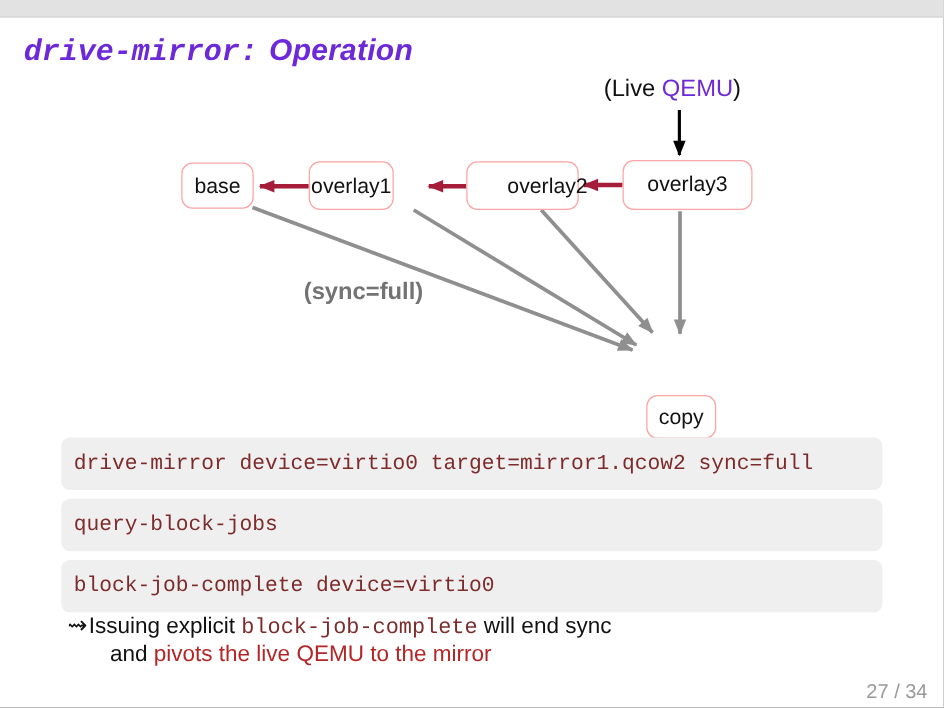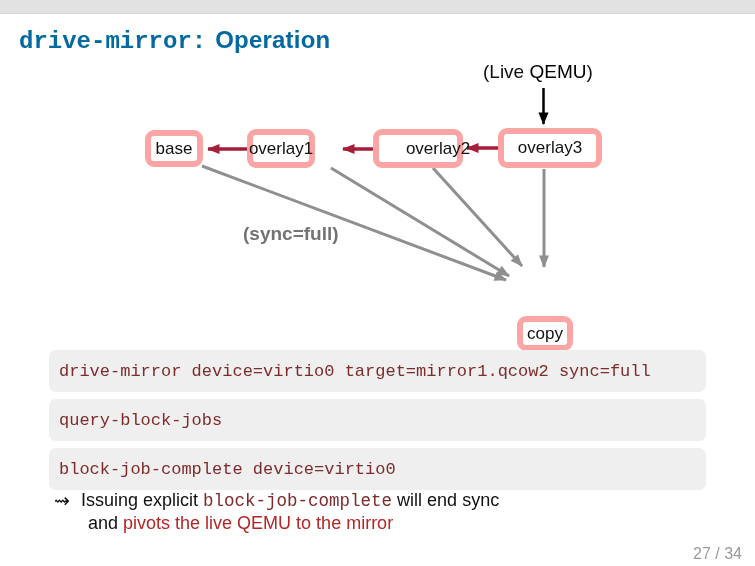--- a/index.html
+++ b/index.html
@@ -13,39 +13,40 @@
   }
   .topbar {
     position: absolute; left: 0; top: 0;
     width: 755px; height: 13px;
     background: #e2e2e2;
     border-bottom: 1px solid #d6d6d6;
   }
   .title {
     position: absolute; left: 19px; top: 19px;
     margin: 0; white-space: nowrap;
-    color: #0369a1;
+    color: #6d28d9;
+    font-style: italic;
   }
   .title-code {
     font-family: "Liberation Mono", "DejaVu Sans Mono", monospace;
     font-weight: bold; font-size: 24px;
   }
   .title-plain {
     font-weight: bold; font-size: 24px; margin-left: 9px;
     letter-spacing: 0.2px;
   }
   .live-label {
     position: absolute; left: 483px; top: 61px;
     font-size: 19px; color: #111; white-space: nowrap;
   }
-  .live-label .qemu { color: #000000; }
+  .live-label .qemu { color: #6d28d9; }
   svg.arrows { position: absolute; left: 0; top: 0; pointer-events: none; }
   .node {
     position: absolute; box-sizing: border-box;
-    background: #fff; border: 6px solid #fca5a5; border-radius: 9px;
+    background: #fff; border: 1px solid #fca5a5; border-radius: 9px;
     display: flex; align-items: center; justify-content: center;
     font-size: 17px; color: #111;
   }
   .node-base     { left: 145px; top: 130px; width: 58px;  height: 37px; }
   .node-overlay1 { left: 247px; top: 129px; width: 68px;  height: 39px; }
   .node-overlay2 { left: 373px; top: 129px; width: 90px;  height: 39px; padding-left: 40px; }
   .node-overlay3 { left: 498px; top: 128px; width: 104px;  height: 40px; }
   .node-copy     { left: 517px; top: 276px; width: 56px;  height: 35px; margin-top: 40px; }
   .sync-label {
     position: absolute; left: 243px; top: 223px;
@@ -63,21 +64,21 @@
   .codeblock .code {
     font-family: "Liberation Mono", "DejaVu Sans Mono", monospace;
     font-size: 17px; color: #7d2b2b;
     padding-left: 10px; white-space: pre;
   }
   .bullet-marker {
     position: absolute; left: 54px; top: 489px;
     font-size: 19px; color: #111;
     font-family: "DejaVu Sans", sans-serif;
   }
-  .bullet-line1 { position: absolute; left: 81px; top: 490px; font-size: 18px; color: #111; white-space: nowrap; }
+  .bullet-line1 { position: absolute; left: 71px; top: 490px; font-size: 18px; color: #111; white-space: nowrap; }
   .bullet-line2 { position: absolute; left: 88px; top: 513px; font-size: 18px; color: #111; white-space: nowrap; }
   .inline-code {
     font-family: "Liberation Mono", "DejaVu Sans Mono", monospace;
     font-size: 17.5px; color: #7d2b2b;
   }
   .alert-text { color: #b52525; }
   .pagenum {
     position: absolute; right: 13px; top: 545px;
     font-size: 16px; color: #9a9a9a;
   }

